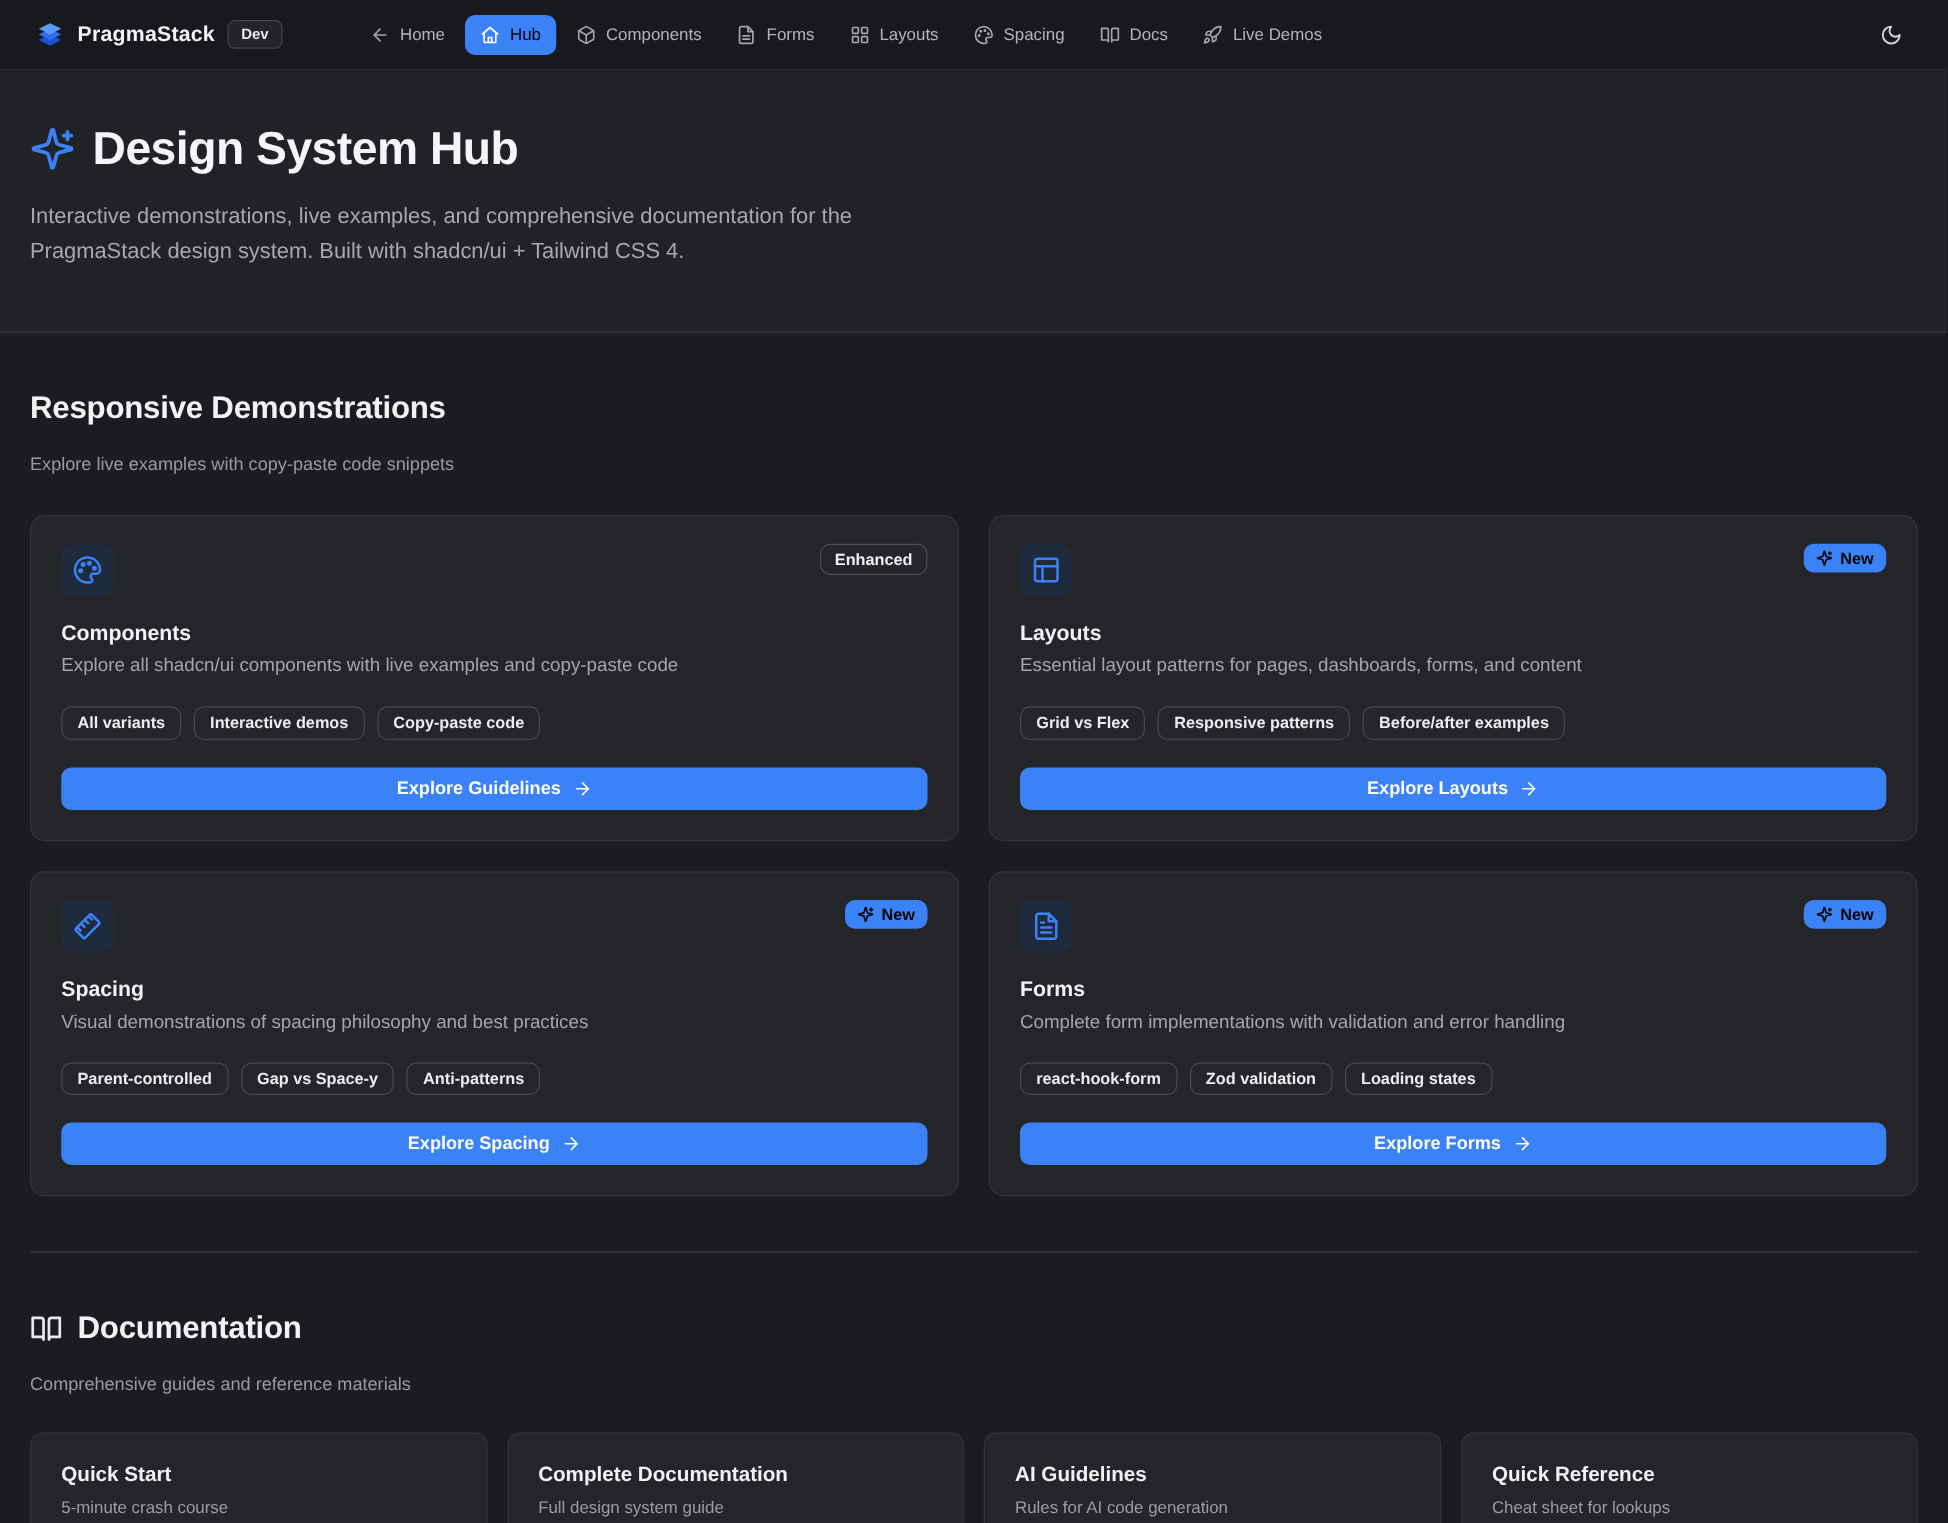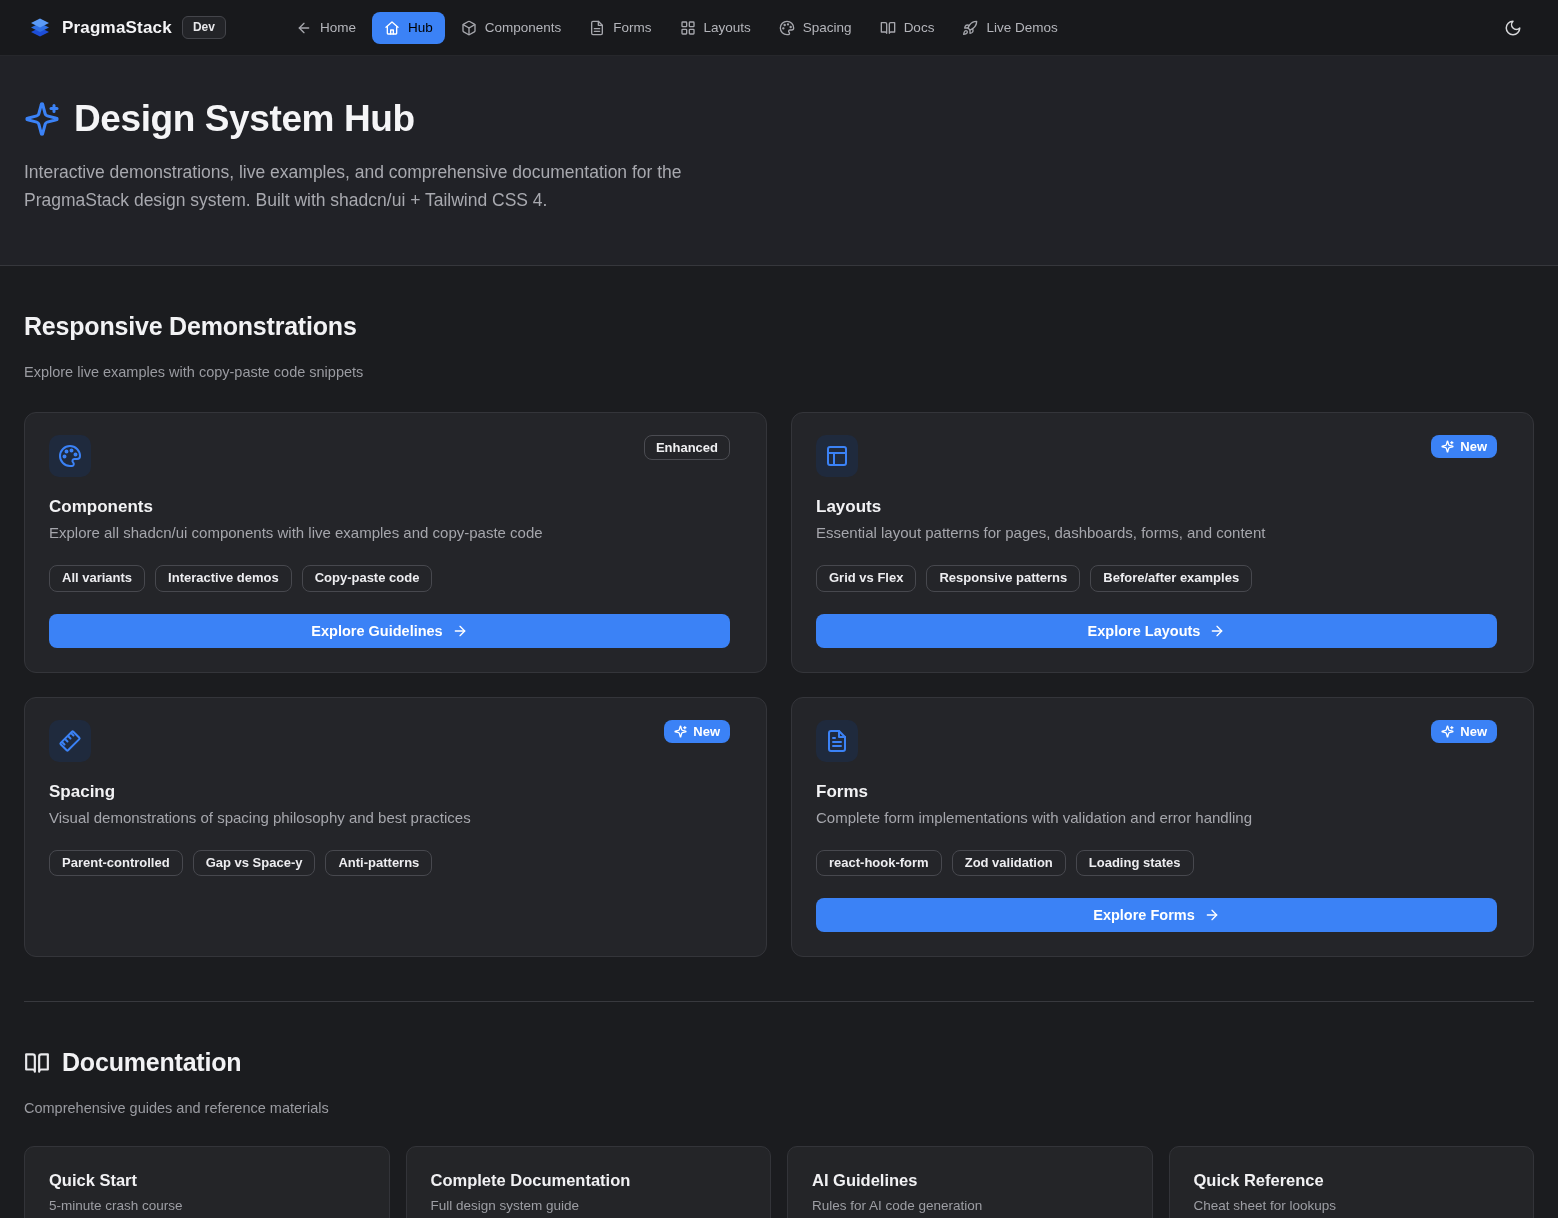--- a/index.html
+++ b/index.html
@@ -65,35 +65,35 @@
   .section-sub { margin-top: 23px; font-size: 14.5px; color: #9a9ba1; }
 
   .demo-grid {
     margin-top: 32px;
     display: grid; grid-template-columns: 1fr 1fr; gap: 24px;
   }
   .card {
     background: #242529;
     border: 1px solid #34353a;
     border-radius: 12px;
-    padding: 22px 36px 24px 24px;
+    padding: 22px 24px 24px 24px;
   }
   .card-top { display: flex; justify-content: space-between; align-items: flex-start; }
   .icon-tile {
     width: 42px; height: 42px; border-radius: 10px;
     background: #1f2a3d; color: #3b82f6;
     display: grid; place-items: center;
   }
   .badge-outline {
     border: 1px solid #4b4c52; border-radius: 8px;
     padding: 4px 11px; font-size: 13px; font-weight: 600; color: #f0f0f2;
     background: transparent; line-height: 1.2;
   }
   .badge-primary {
-    background: #3b82f6; color: #ffffff; border-radius: 8px;
+    background: #3b82f6; color: #000000; border-radius: 8px;
     padding: 4px 10px; font-size: 13px; font-weight: 600; line-height: 1.2;
     display: inline-flex; align-items: center; gap: 6px;
   }
   .card-title { margin-top: 20px; font-size: 17px; font-weight: 700; color: #f2f2f4; }
   .card-desc { margin-top: 7px; font-size: 15px; color: #a5a6ac; }
   .tag-row { margin-top: 24px; display: flex; gap: 10px; }
   .tag {
     border: 1px solid #47484e; border-radius: 8px;
     padding: 4px 12px; font-size: 13px; font-weight: 600; color: #ededf0;
     line-height: 1.3; background: transparent; white-space: nowrap;
@@ -353,20 +353,29 @@
           <span>New</span>
         </span>
       </div>
       <h3 class="card-title">Spacing</h3>
       <p class="card-desc">Visual demonstrations of spacing philosophy and best practices</p>
       <div class="tag-row">
         <span class="tag">Parent-controlled</span>
         <span class="tag">Gap vs Space-y</span>
         <span class="tag">Anti-patterns</span>
       </div>
+      <button class="cta-btn">
+        <span>Explore Spacing</span>
+        <span>
+          <svg width="16" height="16" viewBox="0 0 24 24" fill="none" stroke="currentColor" stroke-width="2" stroke-linecap="round" stroke-linejoin="round">
+              <path d="M5 12h14"></path>
+              <path d="m12 5 7 7-7 7"></path>
+            </svg>
+        </span>
+      </button>
     </section>
 
     <section class="card">
       <div class="card-top">
         <div class="icon-tile">
           <svg width="24" height="24" viewBox="0 0 24 24" fill="none" stroke="currentColor" stroke-width="2" stroke-linecap="round" stroke-linejoin="round">
               <path d="M14 2H6a2 2 0 0 0-2 2v16a2 2 0 0 0 2 2h12a2 2 0 0 0 2-2V8z"></path>
               <path d="M14 2v6h6"></path>
               <path d="M16 13H8"></path>
               <path d="M16 17H8"></path>

